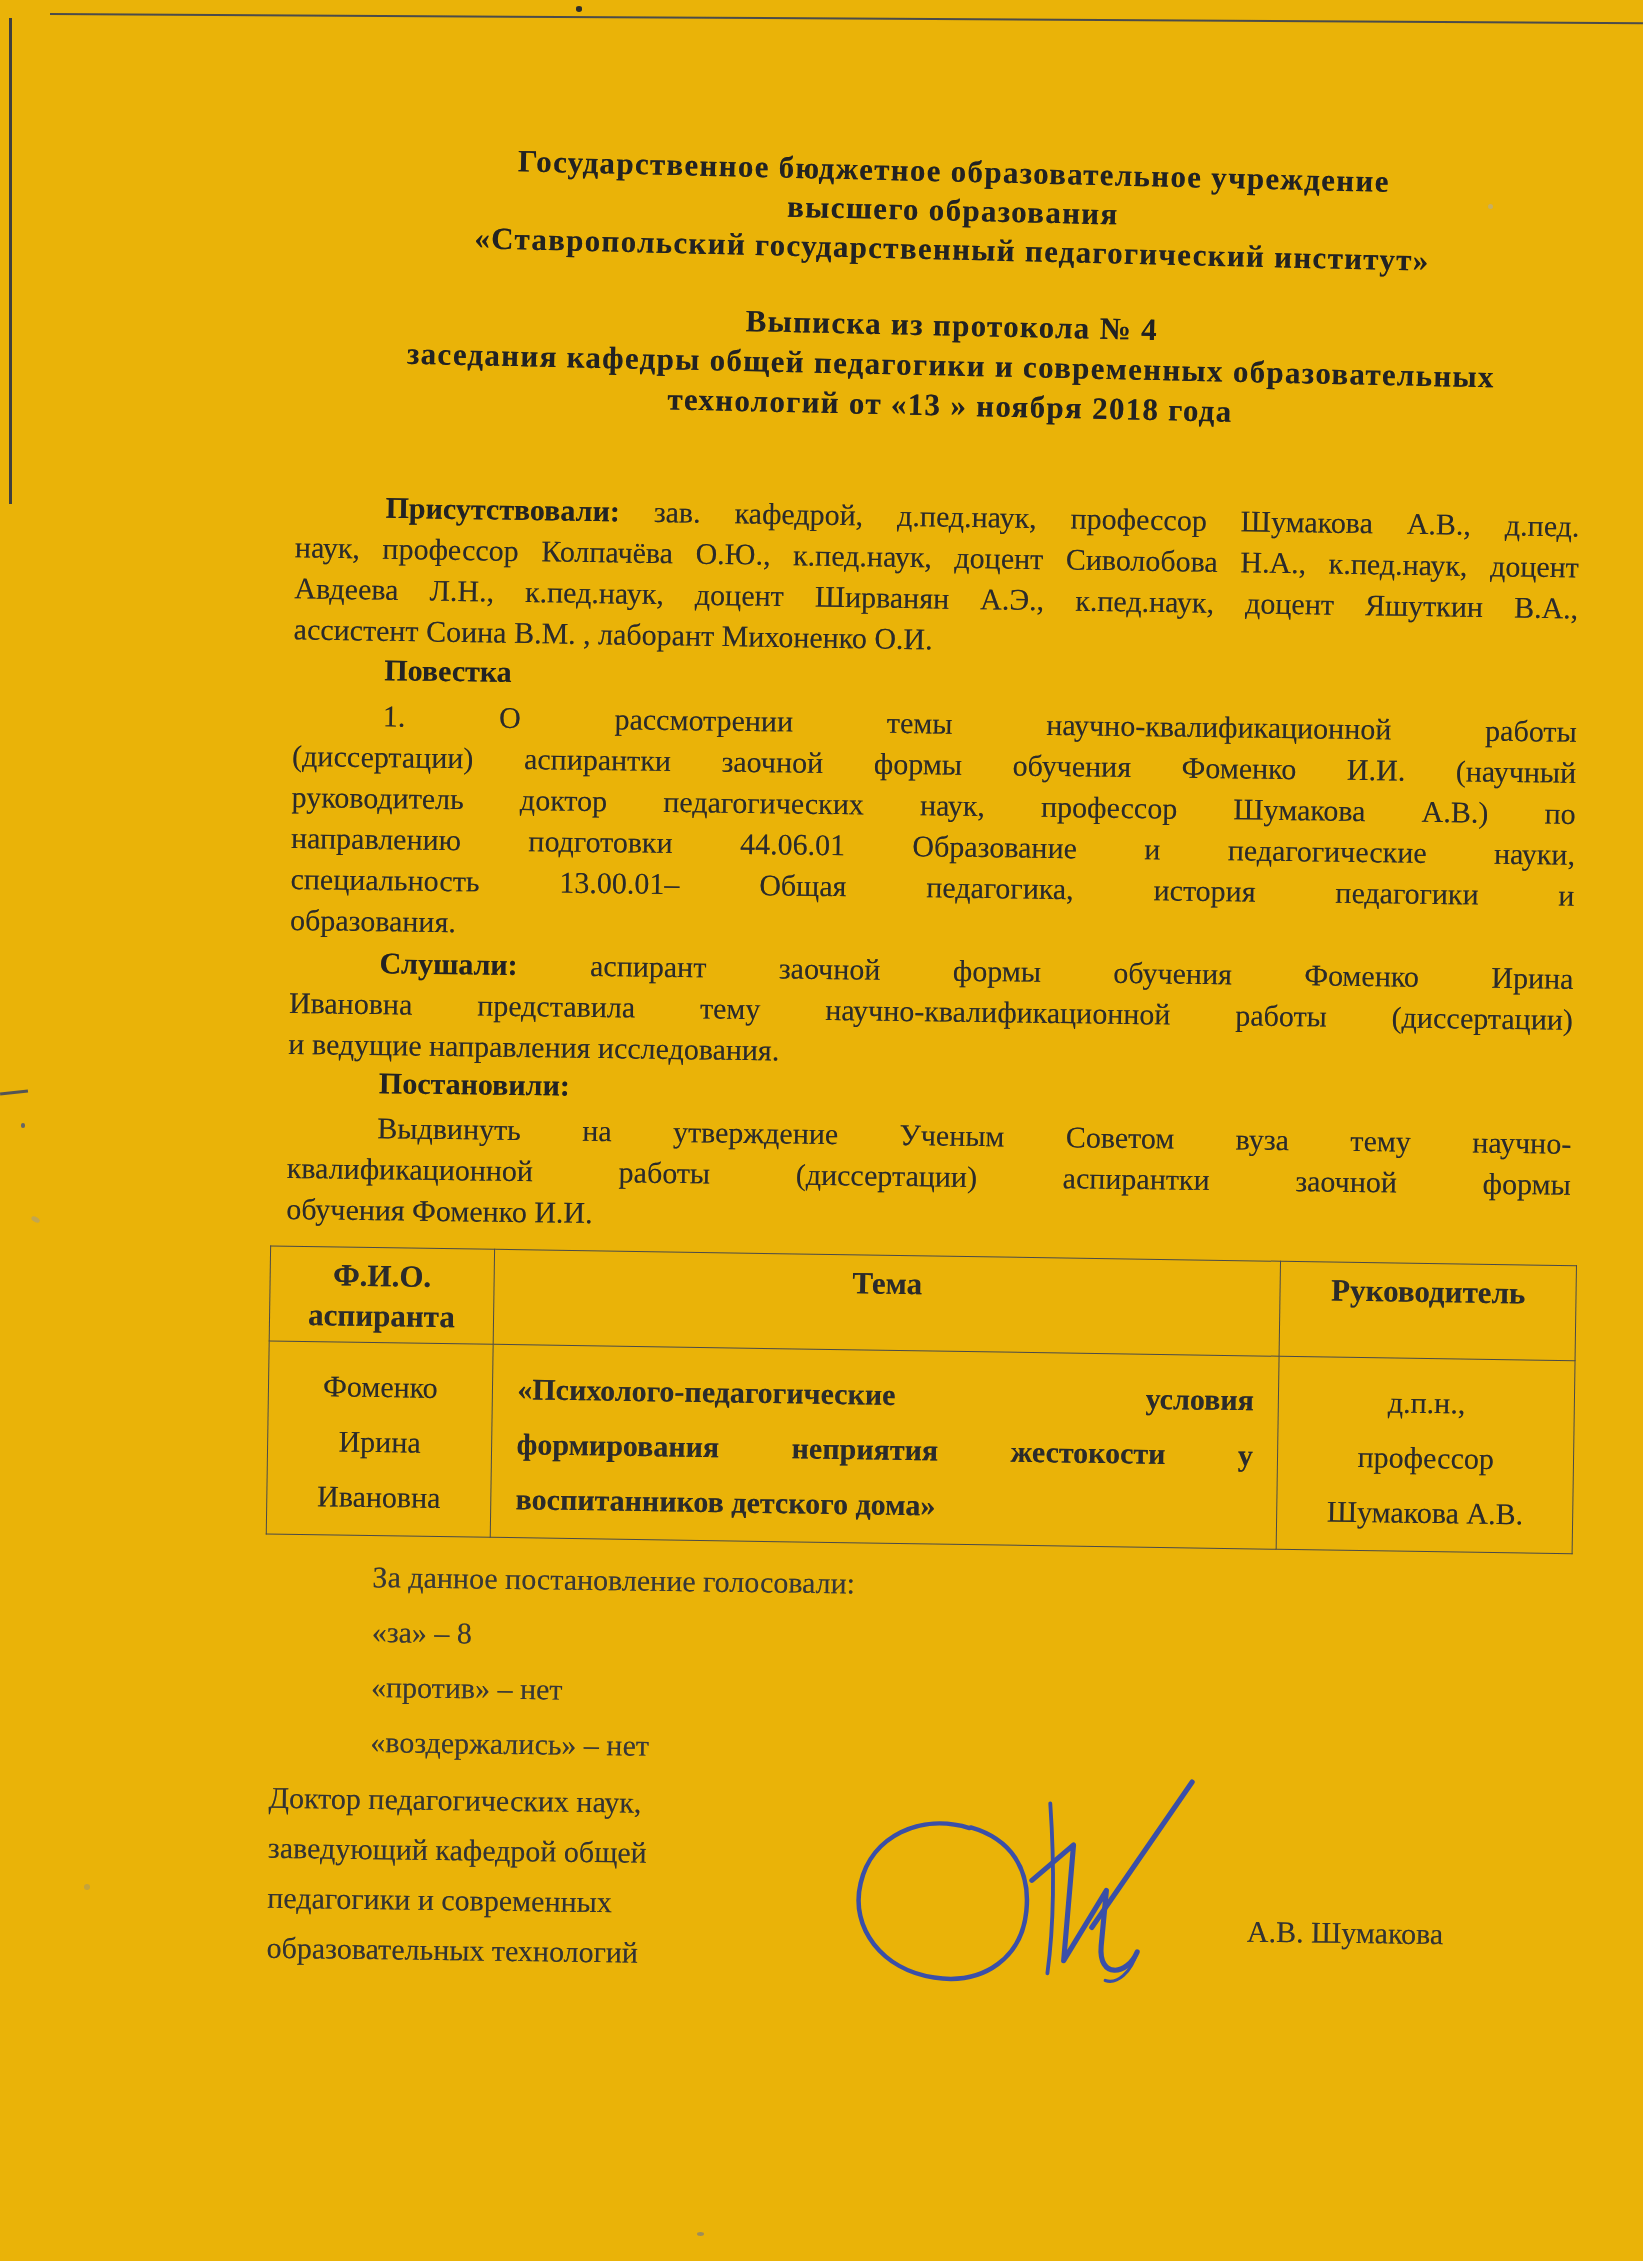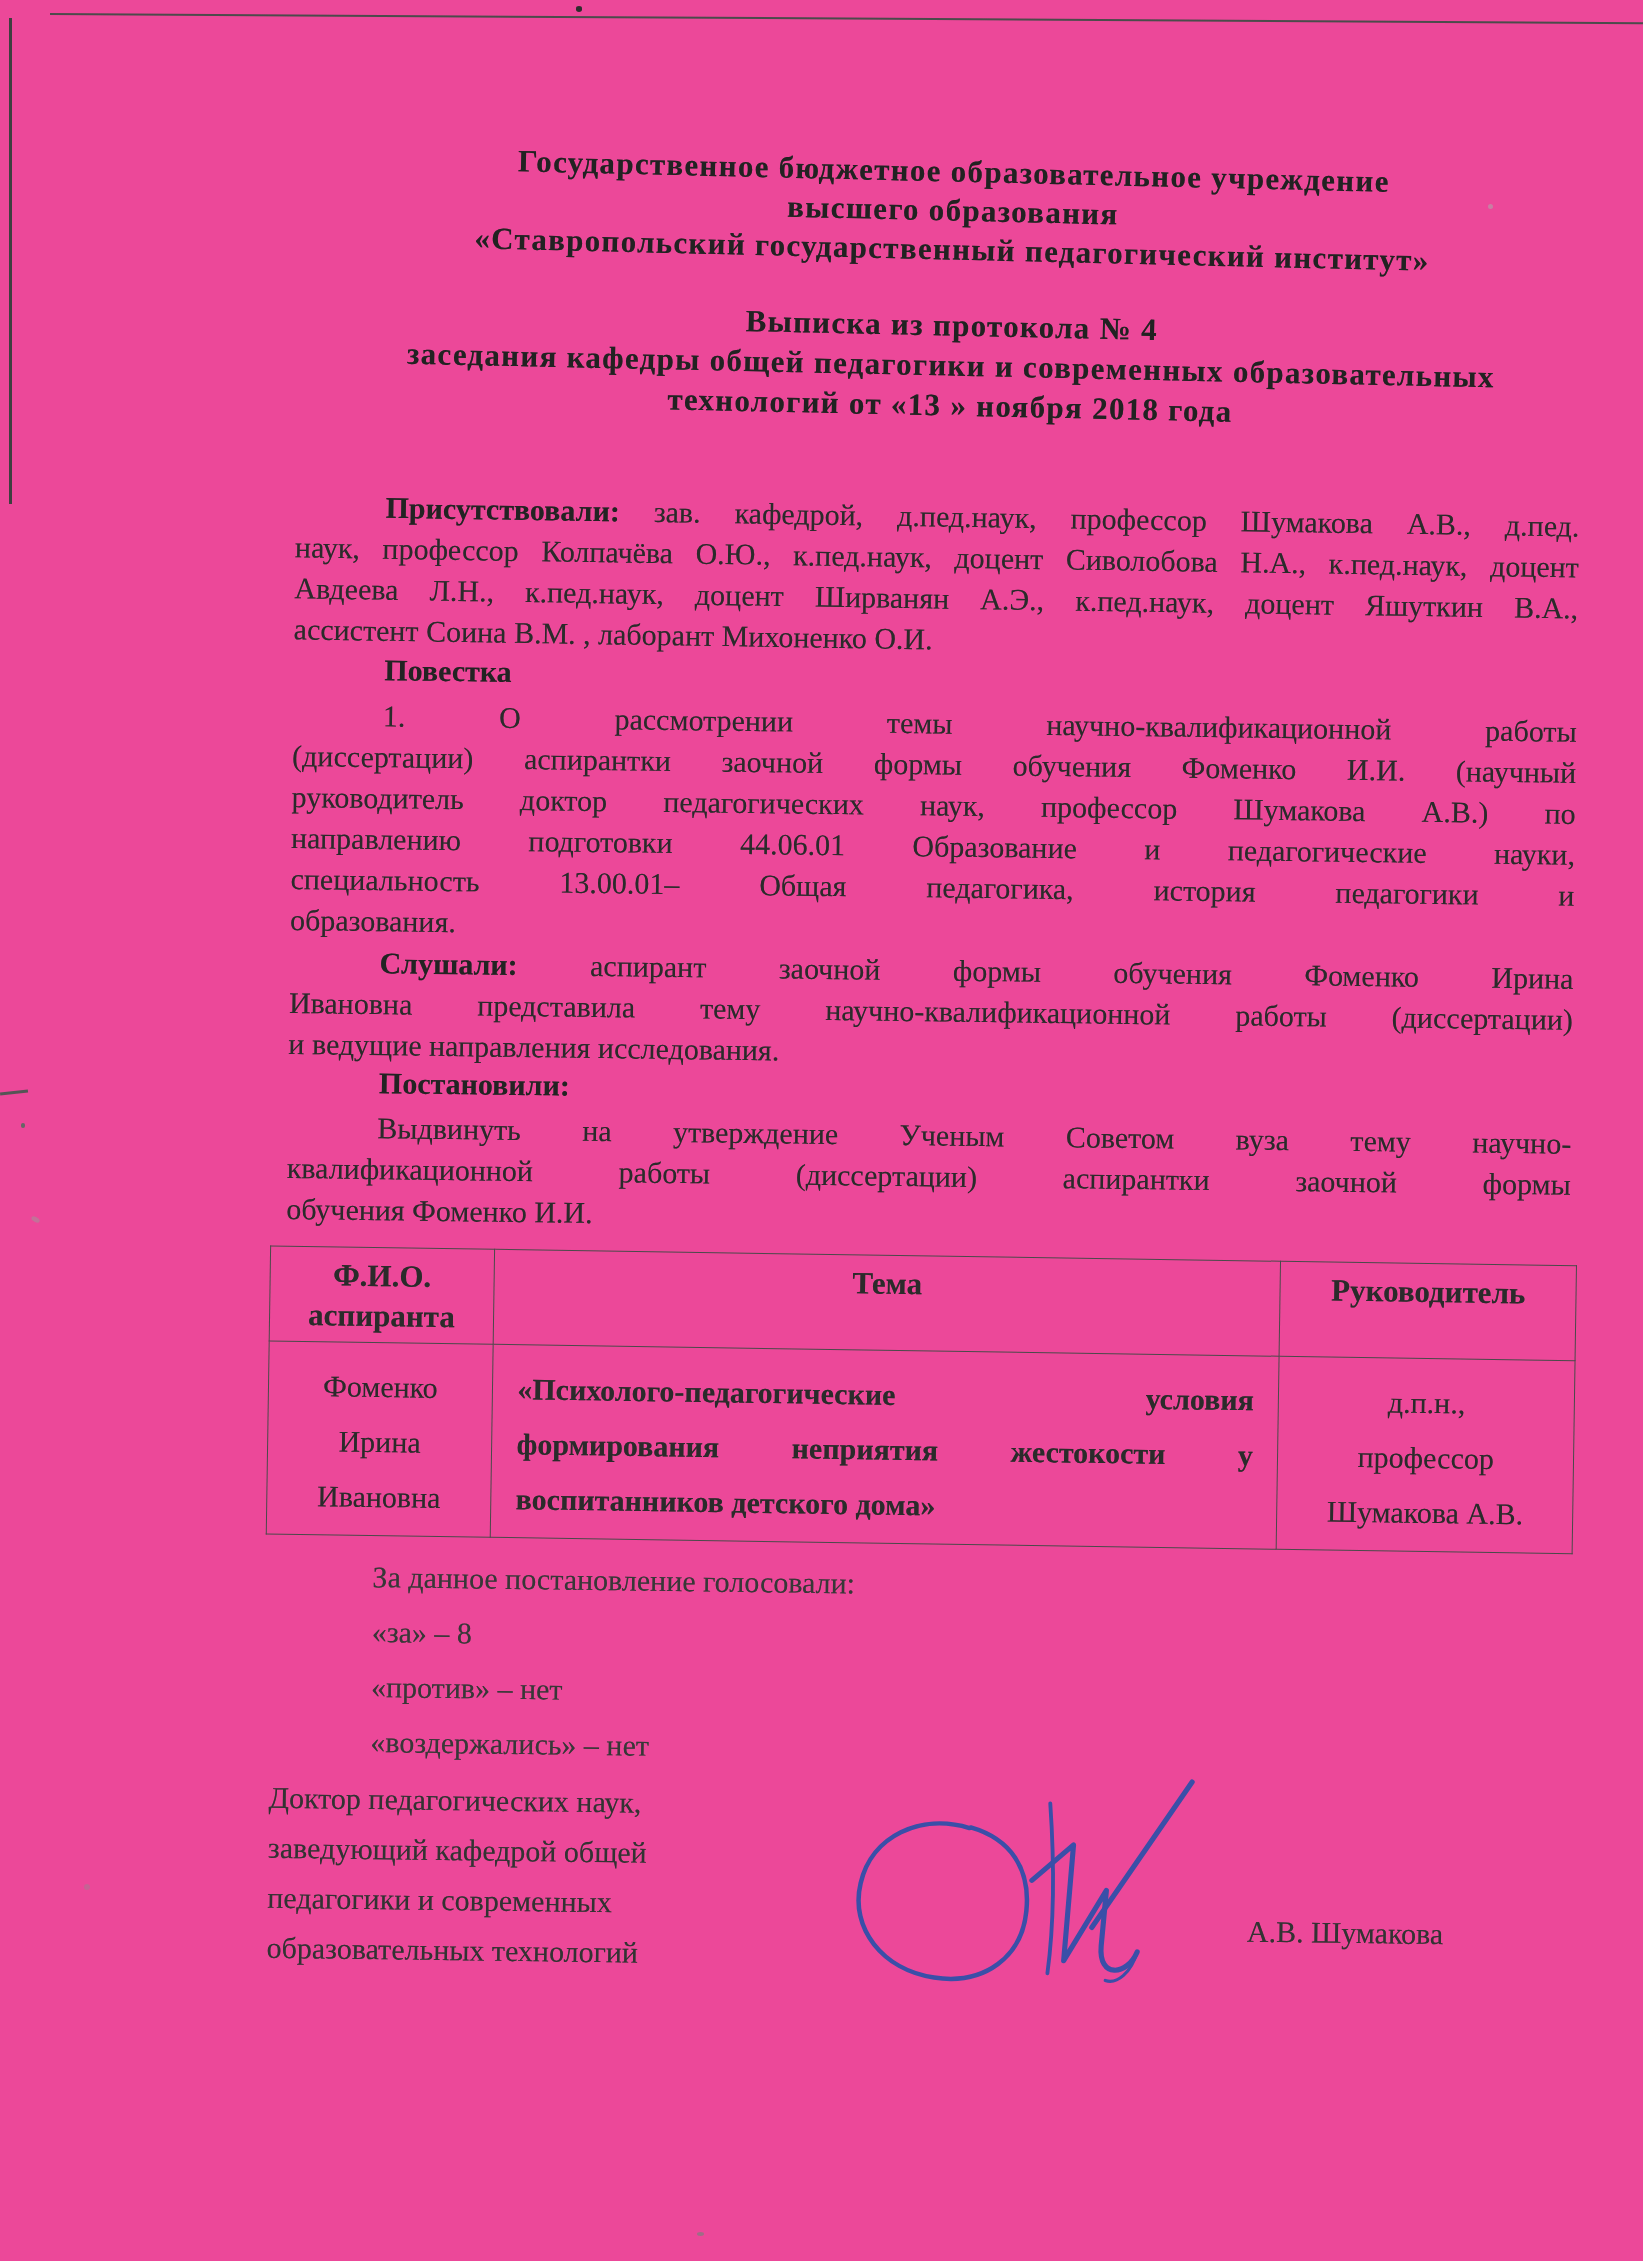--- a/index.html
+++ b/index.html
@@ -1,17 +1,17 @@
 <!DOCTYPE html>
 <html style="font-size:10.3px"><head>
 <meta charset="utf-8">
 <style>
   html,body{margin:0;padding:0;}
   body{width:1644px;height:2261px;background:#e8e8e6;font-family:"Liberation Serif","DejaVu Serif",serif;}
-  .page{position:relative;width:1644px;height:2261px;background:#ec4899;overflow:hidden;}
+  .page{position:relative;width:1644px;height:2261px;background:#eab308;overflow:hidden;}
 
   
   .art{position:absolute;background:#444;}
   .top-line{left:50px;top:13px;width:1593px;height:1.9px;background:#4b4b4b;transform:rotate(0.33deg);transform-origin:left center;}
   .top-dot{left:576px;top:6.4px;width:6.4px;height:5.2px;border-radius:50%;background:#2e2e2e;}
   .left-vline{left:9px;top:18px;width:2.6px;height:486px;background:#3f3f3f;}
   .left-dash{left:0px;top:1091px;width:28px;height:2.6px;background:#555;transform:rotate(-6deg);}
   .left-dot{left:20.6px;top:1123px;width:4.5px;height:4.5px;border-radius:50%;background:#666;}
   .speck1{left:31px;top:1217px;width:9px;height:5.2px;background:#9a9a9a;opacity:.5;border-radius:50%;transform:rotate(30deg);}
   .speck2{left:697px;top:2232px;width:7px;height:3.9px;background:#7d7d7d;opacity:.7;border-radius:50%;}

